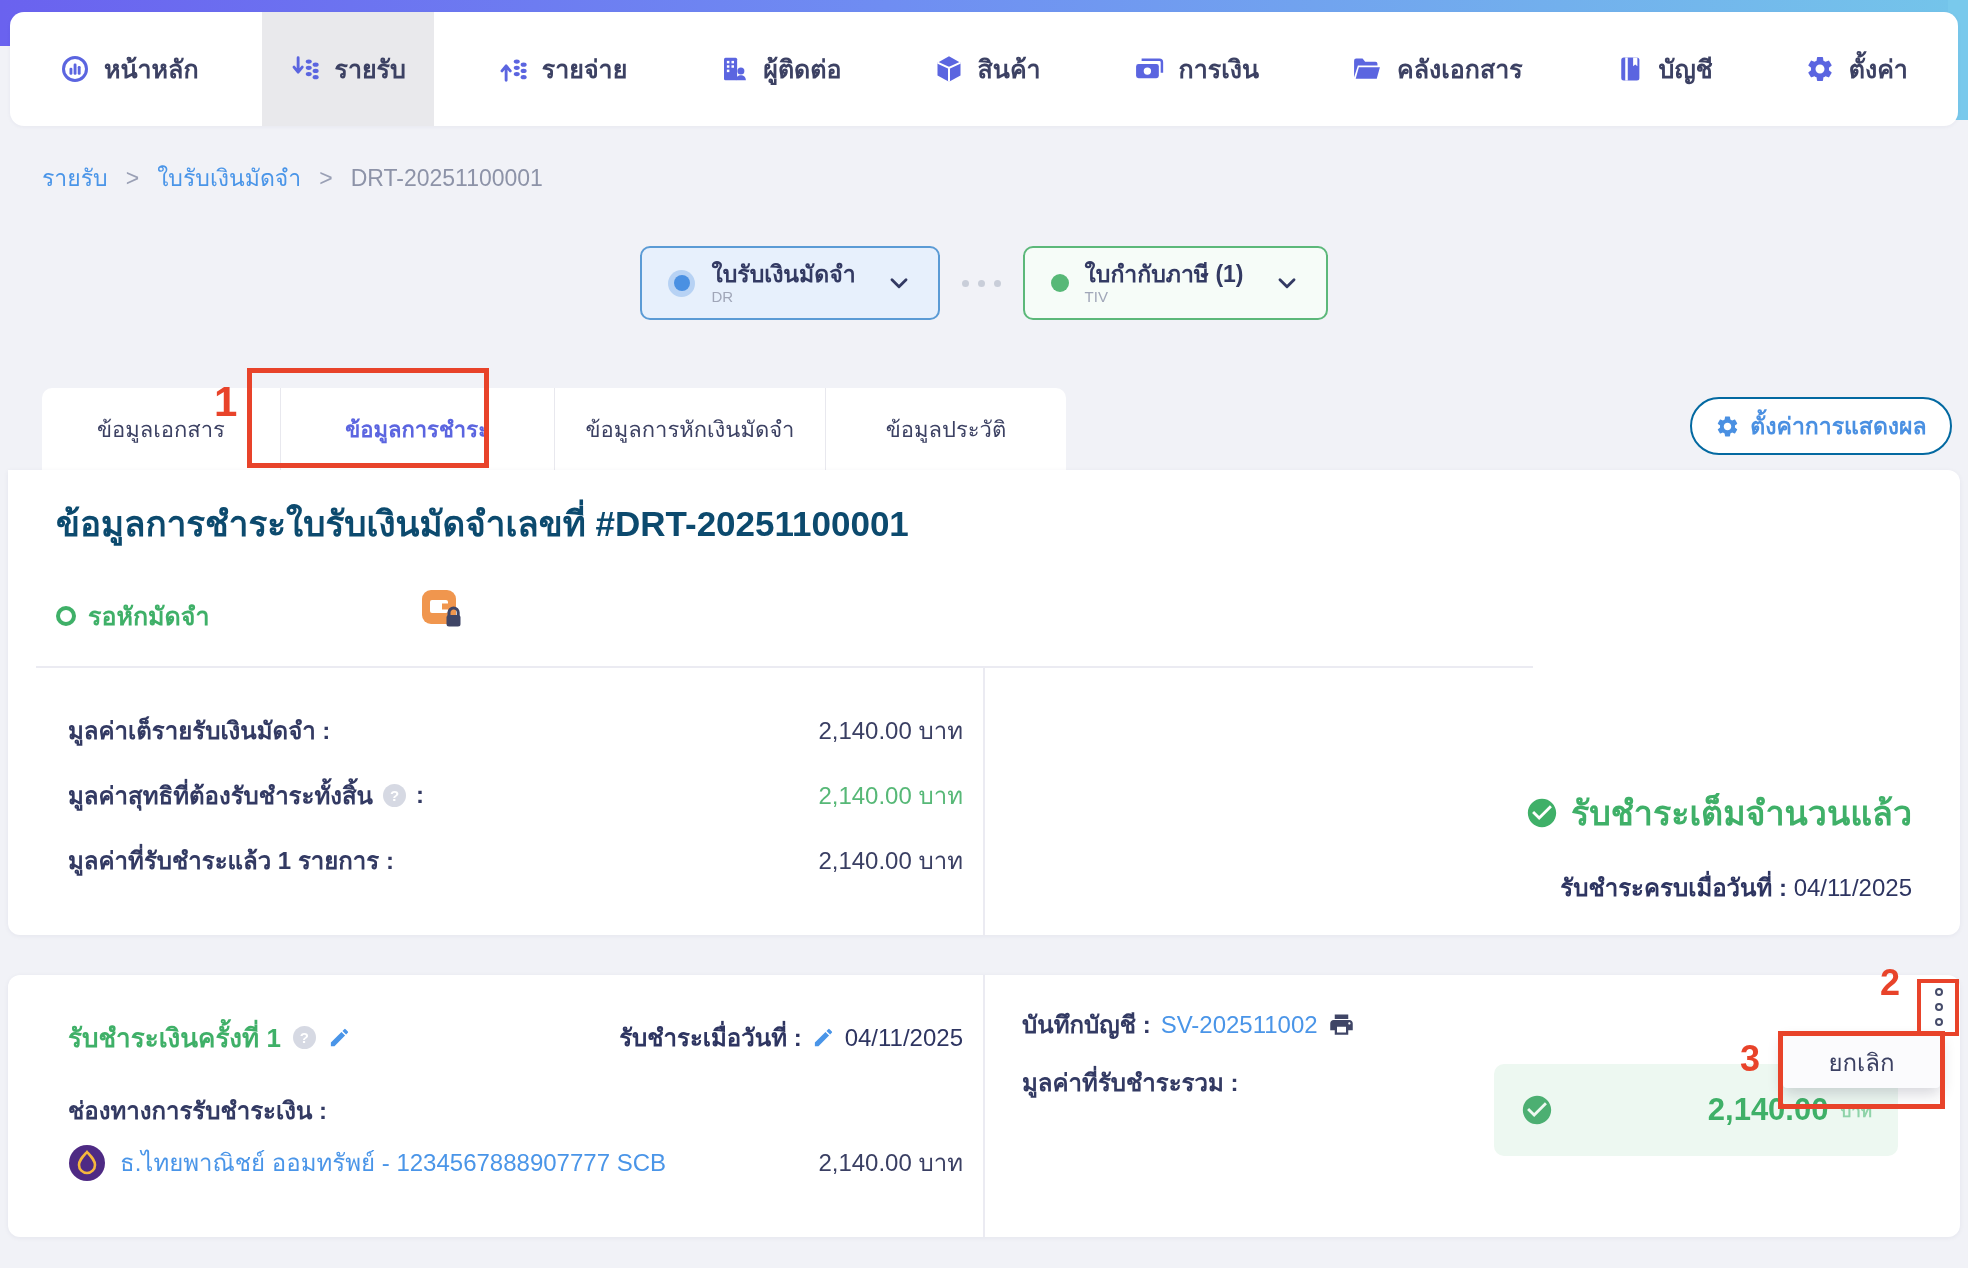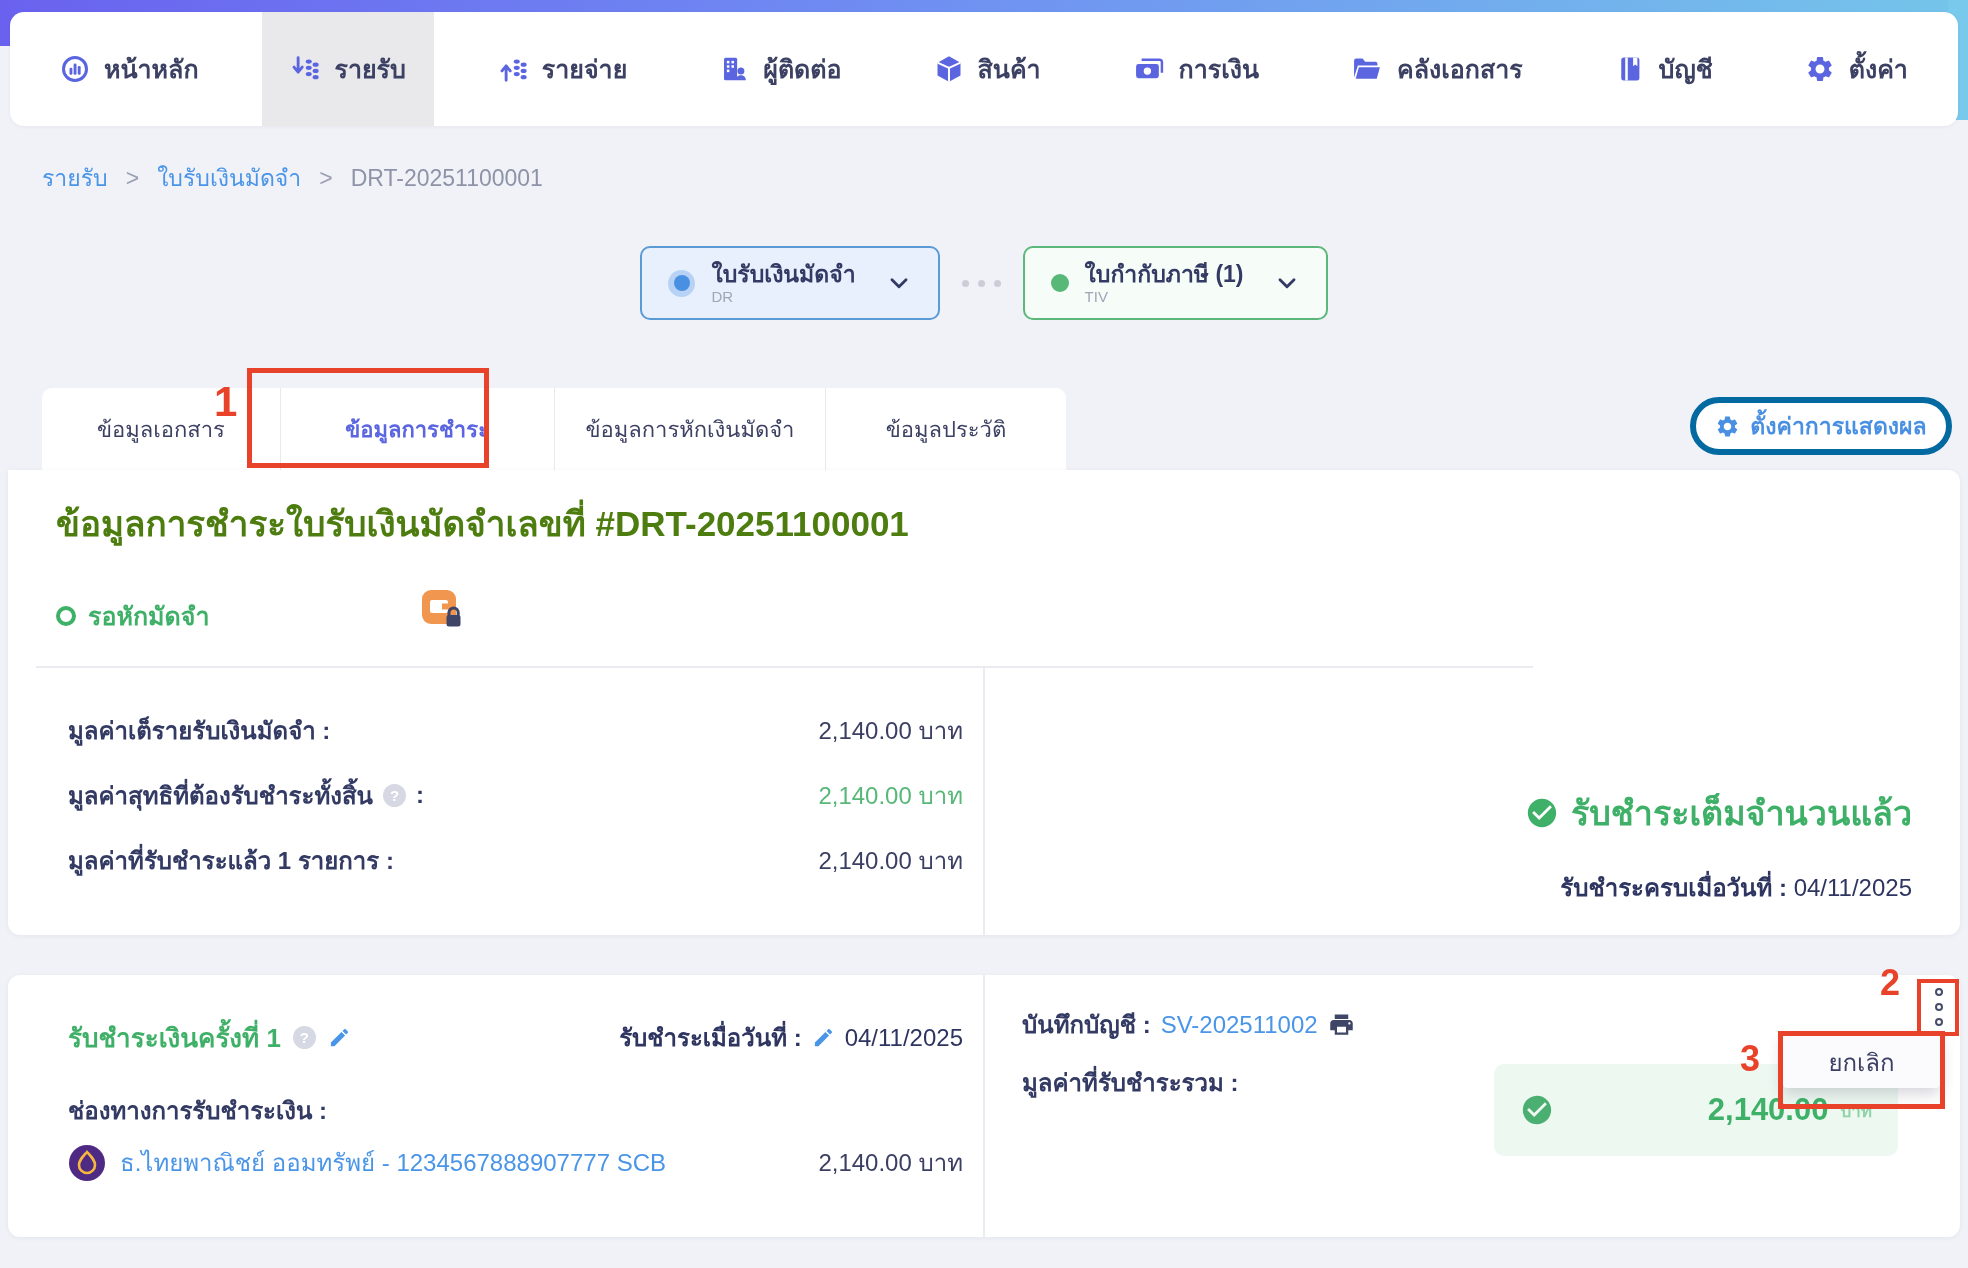--- a/index.html
+++ b/index.html
@@ -45,29 +45,29 @@
 
   
   .tab-strip { position:absolute; left:24px; top:388px; height:82px; display:flex; background:#fff; border-radius:10px 10px 0 0;margin-left:18px; }
   .tab { display:flex; align-items:center; justify-content:center; font-size:22px; color:#3c4163;
     border-right:1px solid #e8e8ee; cursor:pointer; white-space:nowrap; }
   .tab:last-child { border-right:none; }
   .tab.active { color:#5b65e0; font-weight:800; }
   .tab-1 { width:239px; } .tab-2 { width:274px; } .tab-3 { width:271px; } .tab-4 { width:240px; }
 
   .settings-btn { position:absolute; left:1690px; top:397px; width:262px; height:58px; background:#fff;
-    border:6px solid #0369a1; border-radius:30px; color:#4a90e2; font-size:23px; font-weight:700;
+    border:2px solid #0369a1; border-radius:30px; color:#4a90e2; font-size:23px; font-weight:700;
     display:flex; align-items:center; justify-content:center; gap:10px; cursor:pointer; }
 
   
   .card { position:absolute; left:8px; right:8px; background:#fff; box-shadow:0 1px 5px rgba(40,40,90,.06); }
   .card1 { top:470px; height:465px; border-radius:0 12px 12px 12px; }
   .card2 { top:975px; height:262px; border-radius:12px; }
 
-  .page-title { position:absolute; left:48px; top:26px; font-size:35px; font-weight:800; color:#4d7c0f; }
+  .page-title { position:absolute; left:48px; top:26px; font-size:35px; font-weight:800; color:#0c4a6e; }
   .status-row { position:absolute; left:48px; top:126px; display:flex; align-items:center; gap:12px; }
   .ring-icon { width:20px; height:20px; border:4px solid #3fb068; border-radius:50%; flex:none; }
   .status-text { font-size:25px; font-weight:700; color:#3fb068; }
   .wallet-lock { position:absolute; left:412px; top:118px; }
 
   .hr1 { position:absolute; left:28px; top:196px; width:1497px; height:2px; background:#ebebf2; }
   .vdiv1 { position:absolute; left:975px; top:196px; height:269px; width:2px; background:#ebebf2; }
   .vdiv2 { position:absolute; left:975px; top:0; height:262px; width:2px; background:#ebebf2; }
 
   .sum-rows { position:absolute; left:60px; top:238px; width:895px; }

